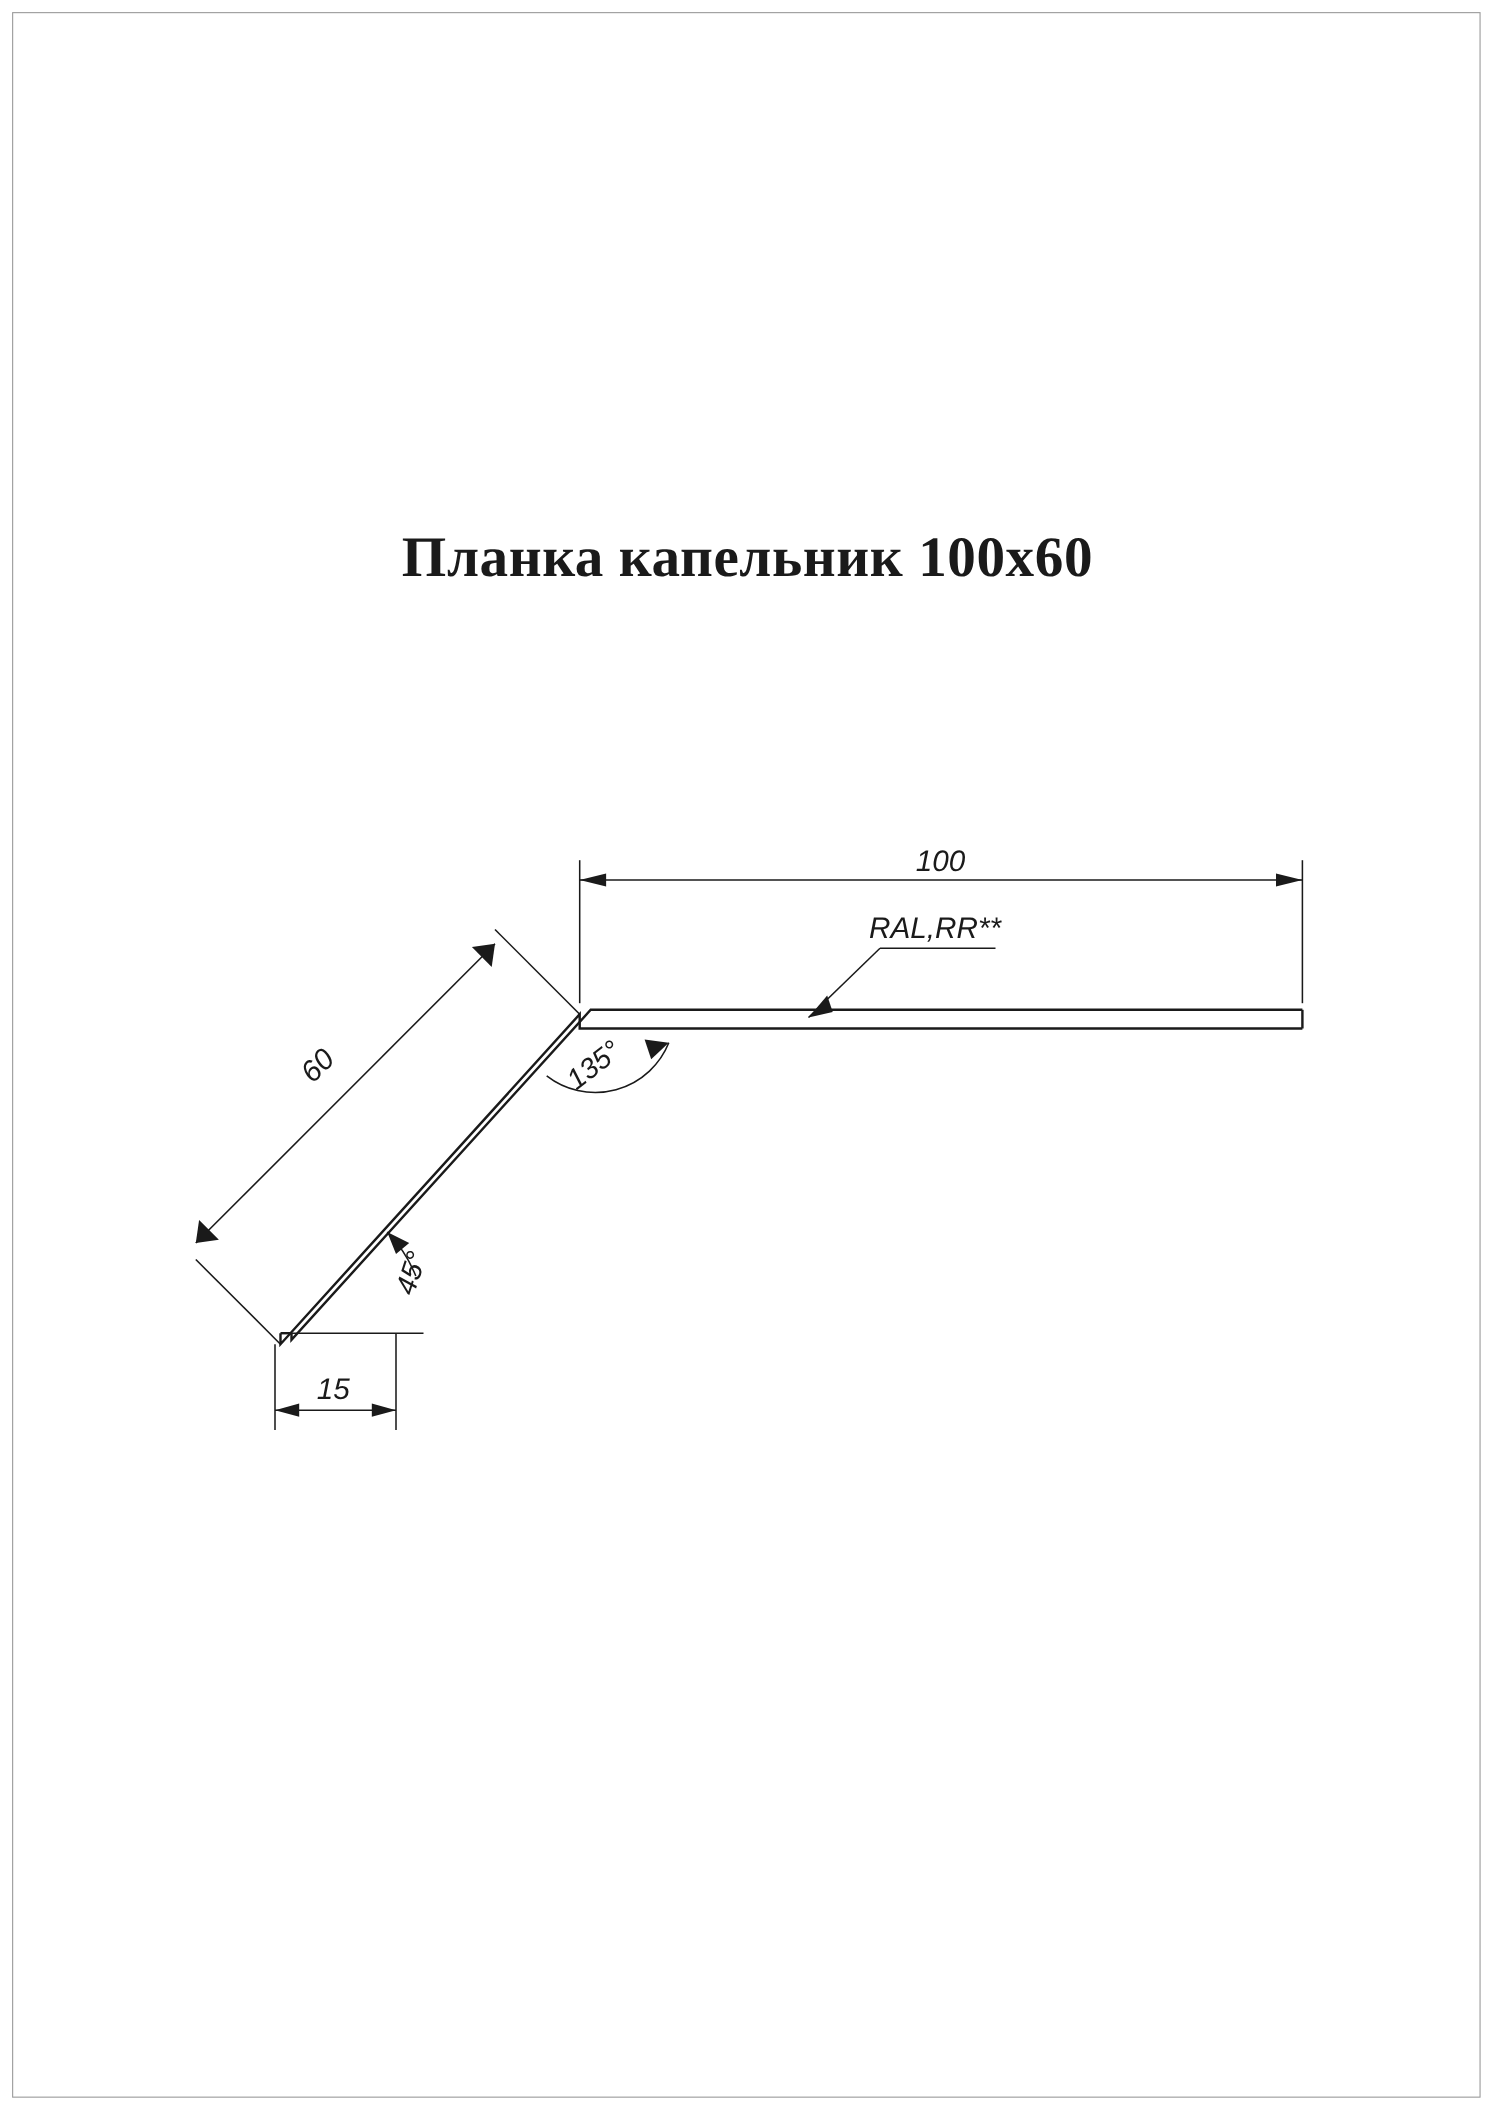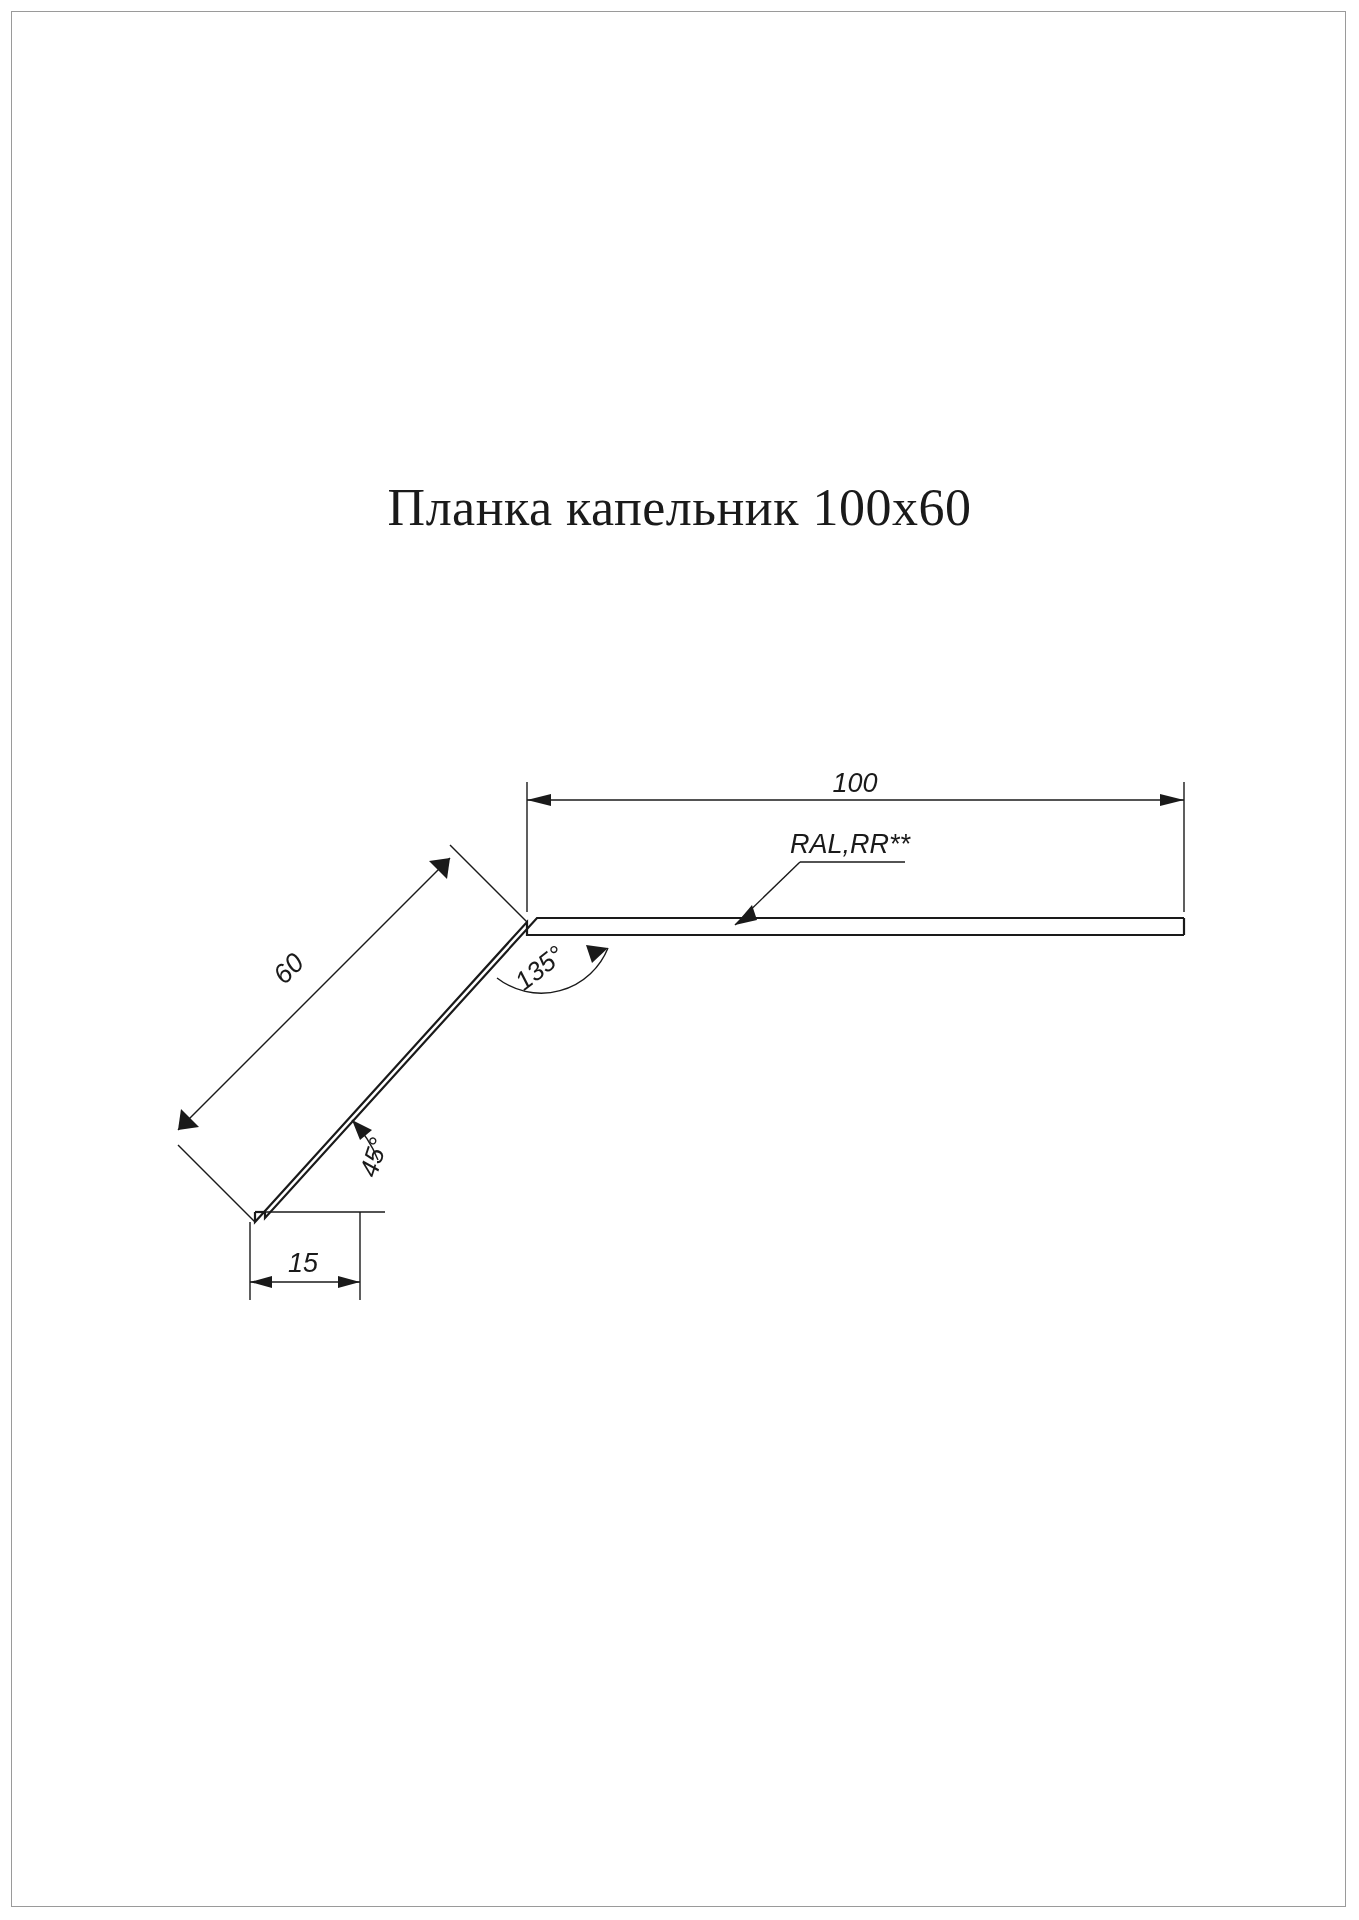--- a/index.html
+++ b/index.html
@@ -32,21 +32,21 @@
     box-sizing: border-box;
   }
   .title {
     position: absolute;
     left: 0;
     top: 478px;
     width: 1359px;
     text-align: center;
     font-family: "Liberation Serif", serif;
     font-size: 52px;
-    font-weight: 400;
+    font-weight: 700;
     color: #1a1a1a;
     letter-spacing: 0.5px;
   }
   .drawing {
     position: absolute;
     left: 0;
     top: 0;
     width: 1359px;
     height: 1920px;
   }

